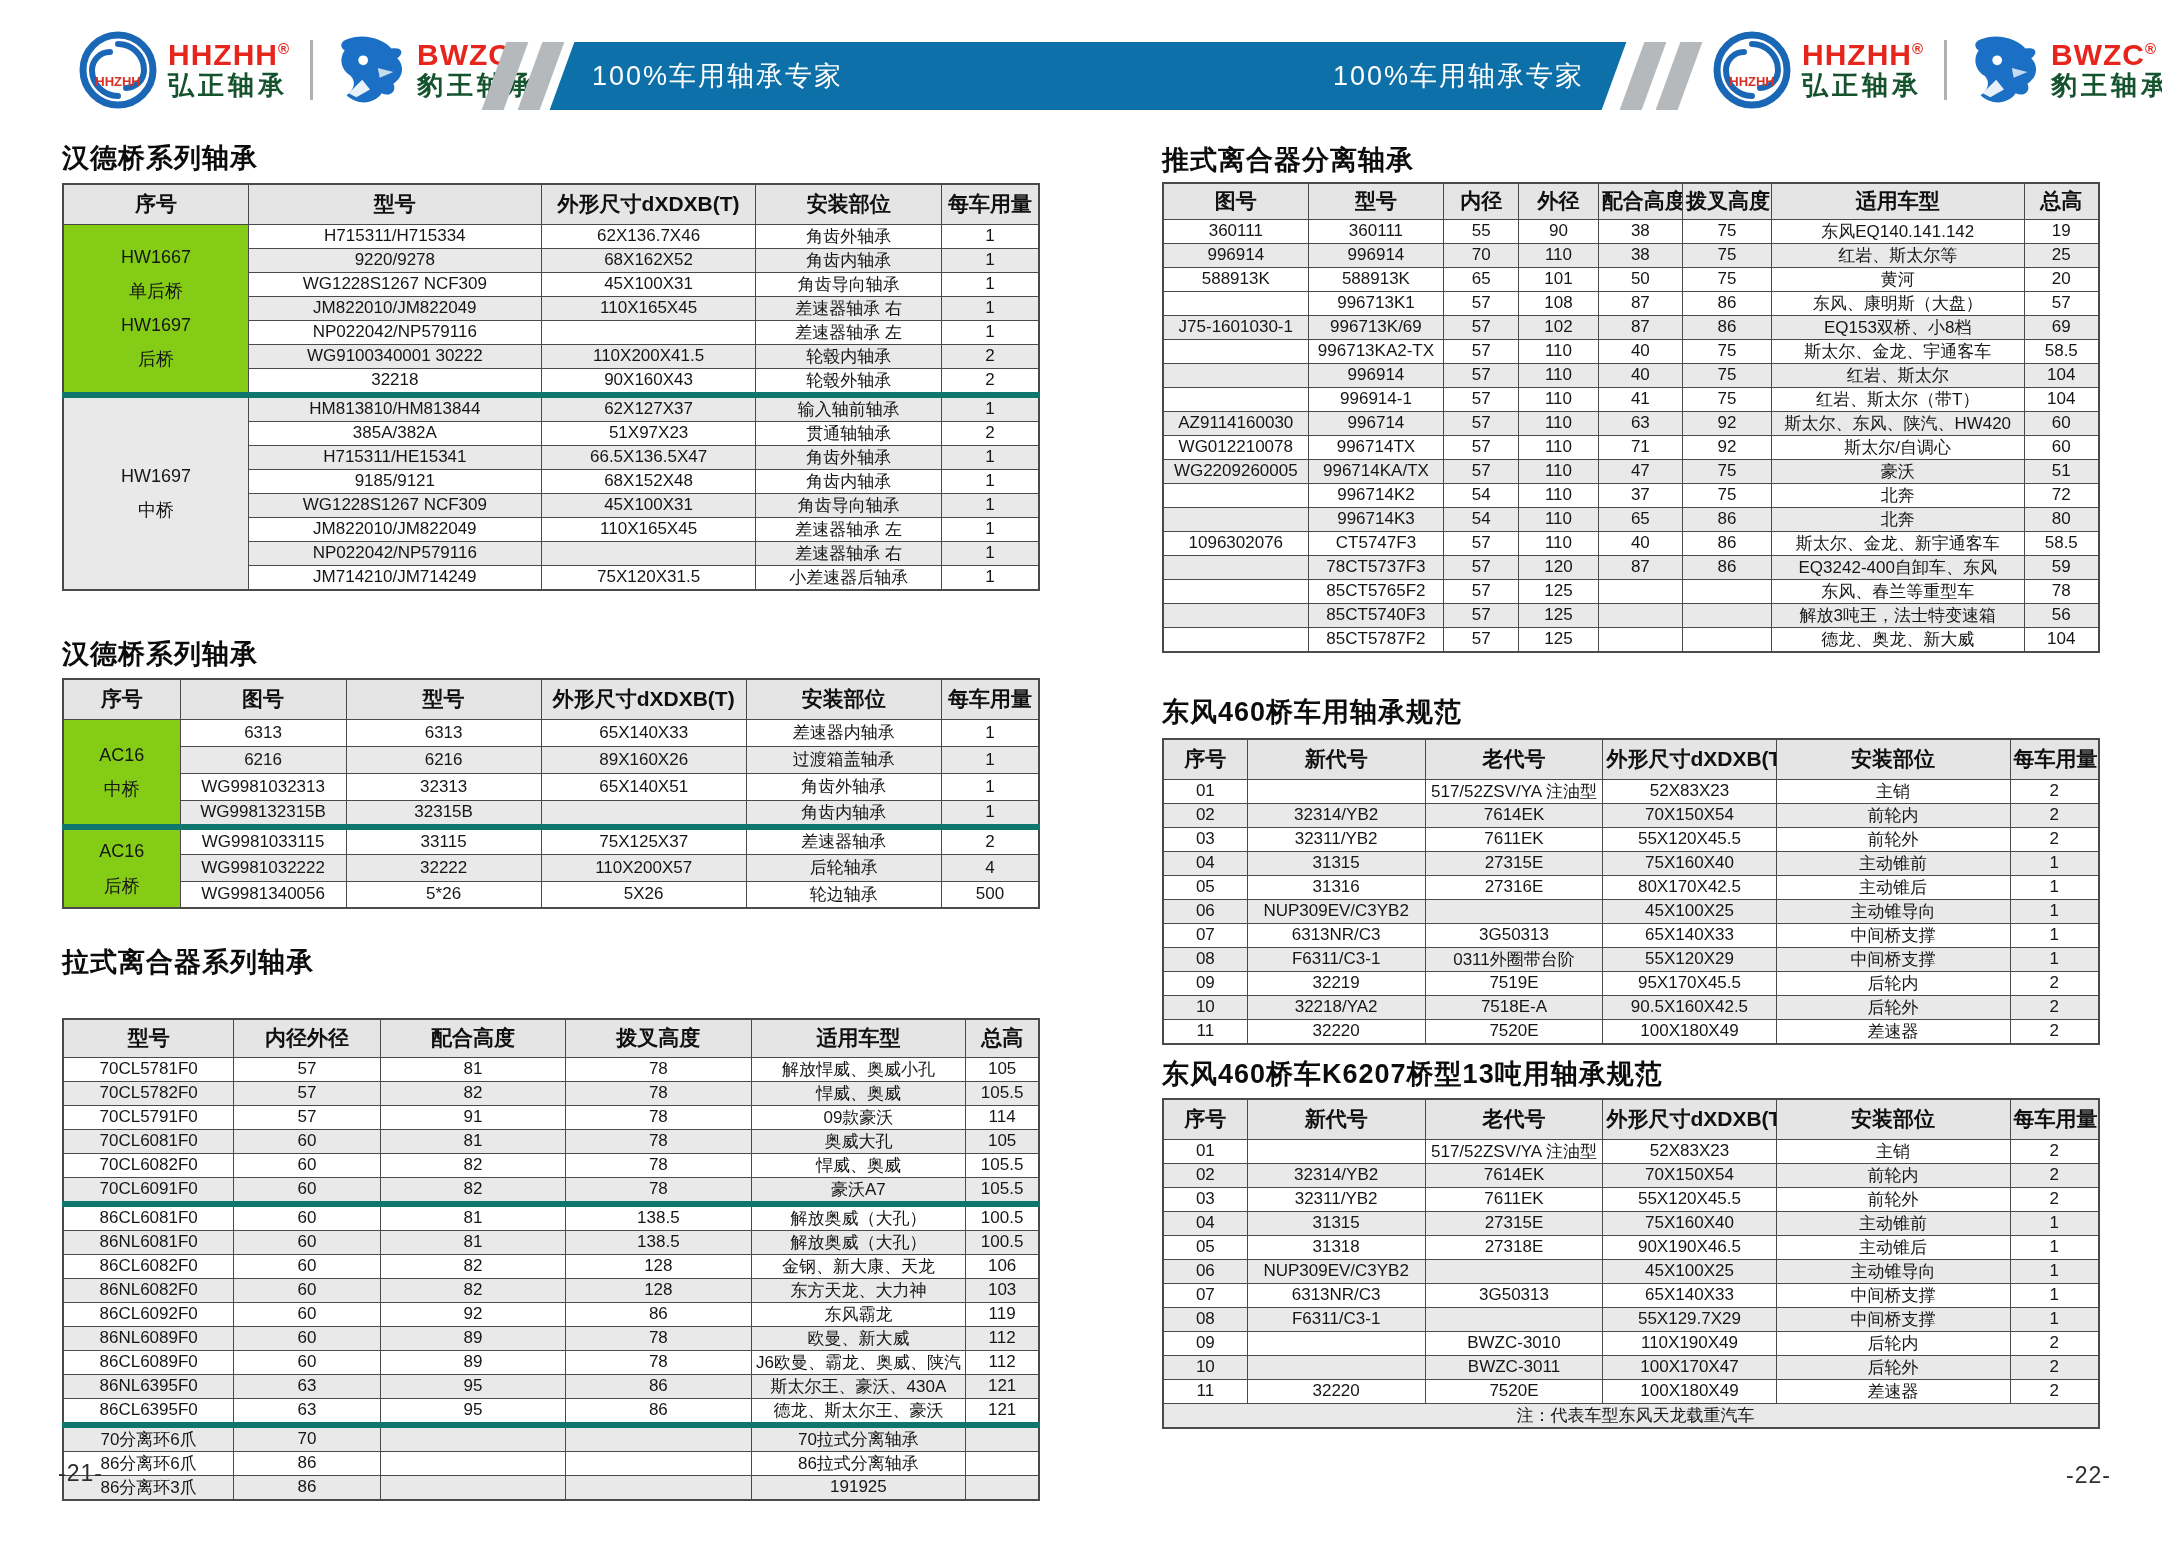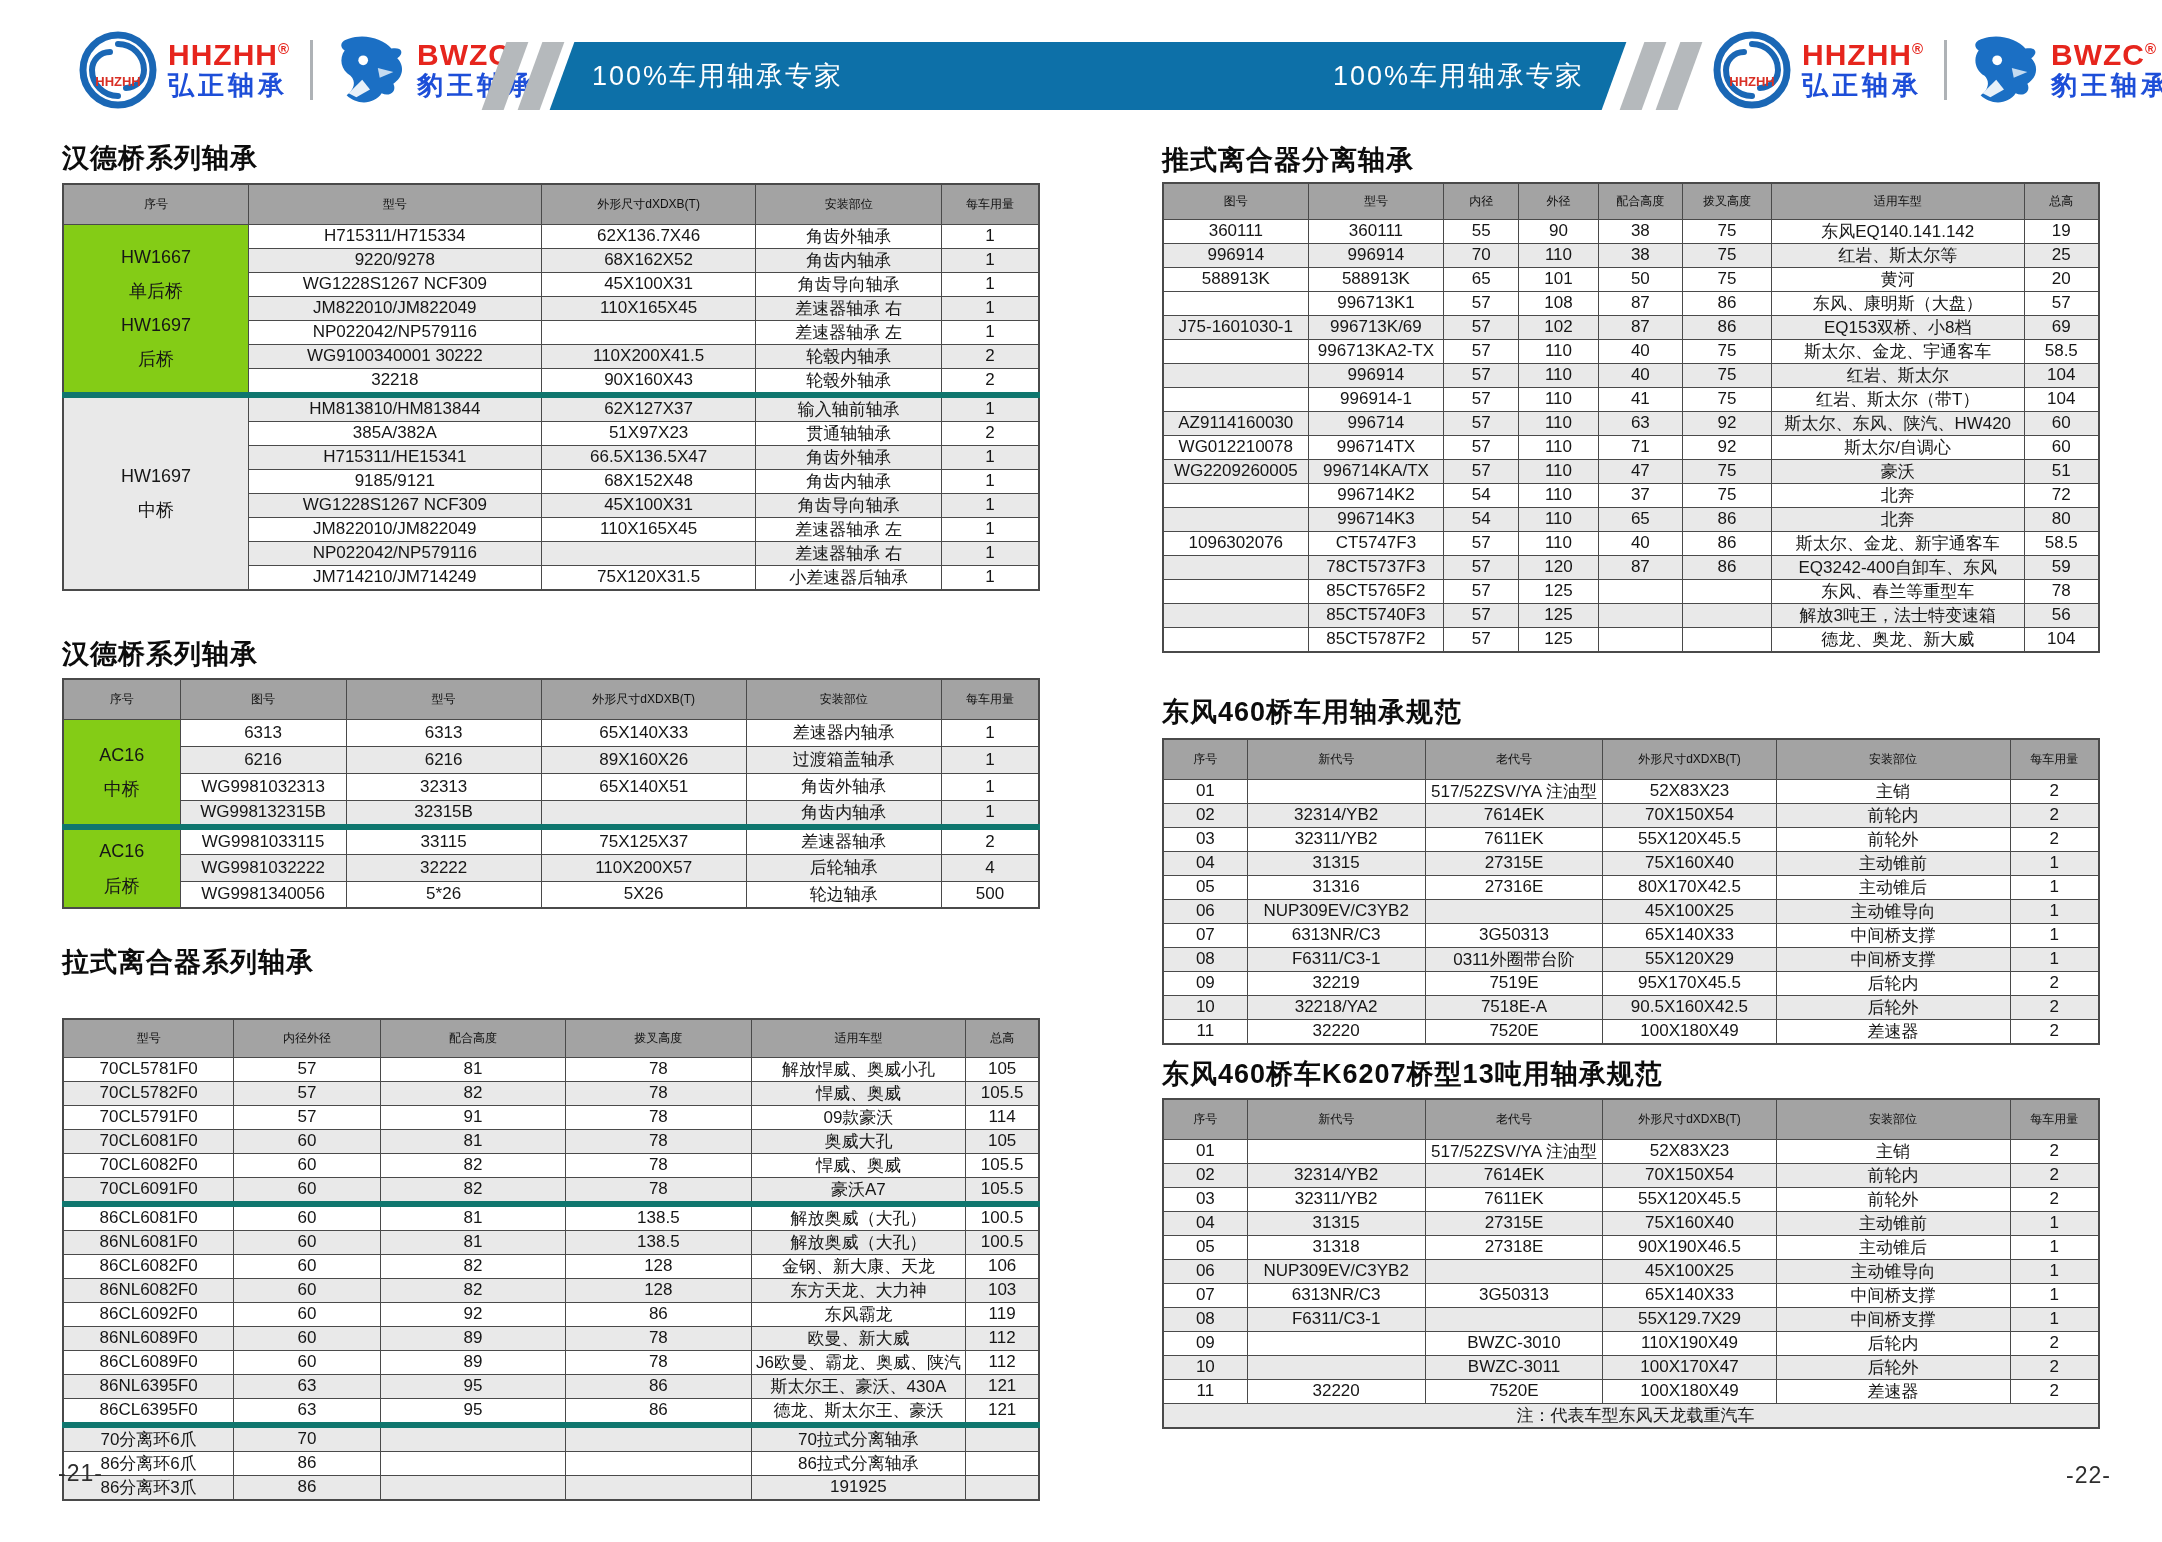--- a/index.html
+++ b/index.html
@@ -15,33 +15,33 @@
   .stripes i{display:block;width:22px;height:100%;background:#b5b9bc;transform:skewX(-20deg)}
   .s-left{left:494px}
   .s-right{left:1632px}
   .brand-group{position:absolute;top:26px;height:88px;display:flex;align-items:center}
   .bg-left{left:78px}
   .bg-right{left:1712px}
   .logo{display:flex;align-items:center}
   .brand-text{display:flex;flex-direction:column;justify-content:center;margin-left:10px}
   .code{color:#e6251d;font-weight:bold;font-size:30px;line-height:1.05;letter-spacing:1px;white-space:nowrap}
   .code sup{font-size:15px;vertical-align:super}
-  .cn{color:#1d4ed8;font-weight:bold;font-size:26px;letter-spacing:4px;line-height:1.15;white-space:nowrap}
+  .cn{color:#14532d;font-weight:bold;font-size:26px;letter-spacing:4px;line-height:1.15;white-space:nowrap}
   .divider{width:3px;height:60px;background:#aeb2b6;margin:0 20px;flex:none}
 
   
   .title{position:absolute;font-size:27px;font-weight:bold;color:#0c0c0c;letter-spacing:1px;white-space:nowrap}
   .pagenum{position:absolute;font-size:23px;color:#2e2e2e;letter-spacing:1px}
 
   
   .tbl{position:absolute}
   .tbl table{width:100%;border-collapse:collapse;table-layout:fixed;border:2px solid #4a4a4a}
   .tbl th,.tbl td{border:1px solid #4a4a4a;text-align:center;vertical-align:middle;padding:0 3px;
                   white-space:nowrap;overflow:hidden}
-  .tbl th{background:#a3a3a3;font-weight:normal;font-size:12px;color:#101010}
+  .tbl th{background:#e5e5e5;font-weight:bold;font-size:21px;color:#101010}
   .tbl td{font-size:17px;color:#161616;background:#fff}
   .tbl tr.alt td{background:#e9e9e9}
   .tbl td.group{background:#84cc16;font-size:18px;line-height:1.9}
   .tbl tr.sep td{border-top:6px solid #0f766e}
   .tbl tr.note td{background:#e9e9e9;text-align:center;padding-left:12px}
 
   .t1{left:62px;width:978px;top:183px}  .t1 th{height:40px} .t1 td{height:24px}
   .t2{left:62px;width:978px;top:678px}  .t2 th{height:40px} .t2 td{height:27px}
   .t3{left:62px;width:978px;top:1018px} .t3 th{height:38px} .t3 td{height:23px}
   .t4{left:1162px;width:938px;top:182px}.t4 th{height:36px} .t4 td{height:23px}

